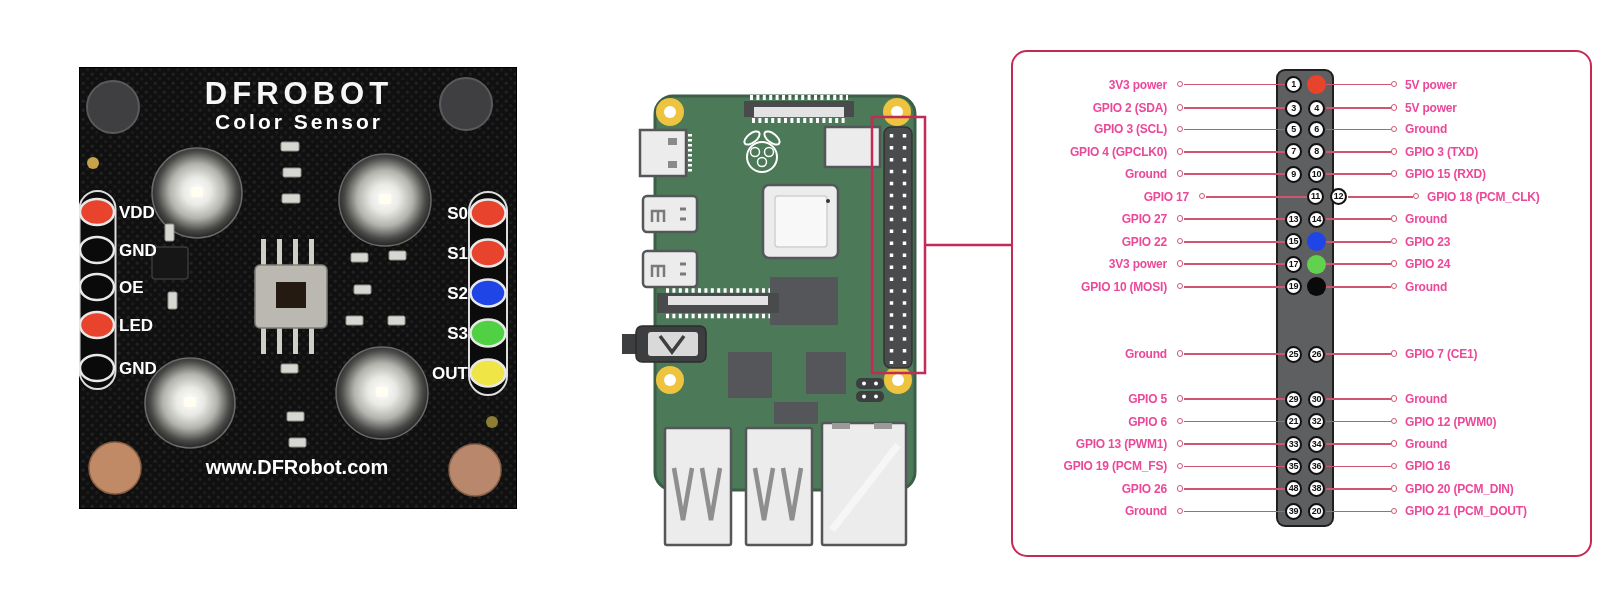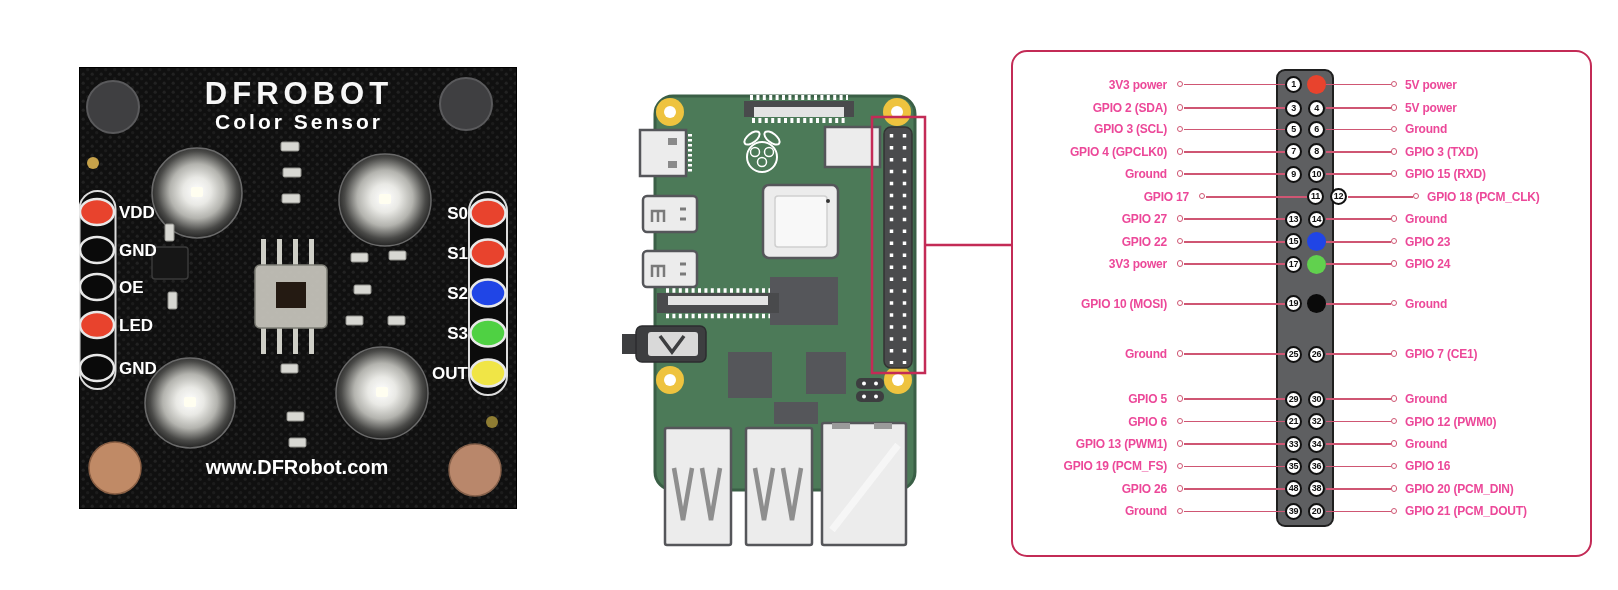--- a/index.html
+++ b/index.html
@@ -327,21 +327,21 @@
         <div class="prow" style="top: 201.26px;">
           <div class="plabel left">3V3 power</div>
           <div class="pcirc" style="left: 163.6px; border-color: rgb(207, 86, 115);"></div>
           <div class="pline" style="left: 171px; width: 101px; background: rgb(207, 86, 115);"></div>
           <div class="pin-num" style="left: 272px;">17</div>
           <div class="pin-color" style="left: 294px; background: rgb(97, 209, 78);"></div>
           <div class="pline" style="left: 313px; width: 64.5px; background: rgb(207, 86, 115);"></div>
           <div class="pcirc" style="left: 377.6px; border-color: rgb(207, 86, 115);"></div>
           <div class="plabel right">GPIO 24</div>
         </div>
-        <div class="prow" style="top: 223.73px; margin-top: 17px;">
+        <div class="prow" style="top: 223.73px;">
           <div class="plabel left">GPIO 10 (MOSI)</div>
           <div class="pcirc" style="left: 163.6px; border-color: rgb(207, 86, 115);"></div>
           <div class="pline" style="left: 171px; width: 101px; background: rgb(207, 86, 115);"></div>
           <div class="pin-num" style="left: 272px;">19</div>
           <div class="pin-color" style="left: 294px; background: rgb(10, 10, 10);"></div>
           <div class="pline" style="left: 313px; width: 64.5px; background: rgb(207, 86, 115);"></div>
           <div class="pcirc" style="left: 377.6px; border-color: rgb(207, 86, 115);"></div>
           <div class="plabel right">Ground</div>
         </div>
         <div class="prow" style="top: 291.14px;">

